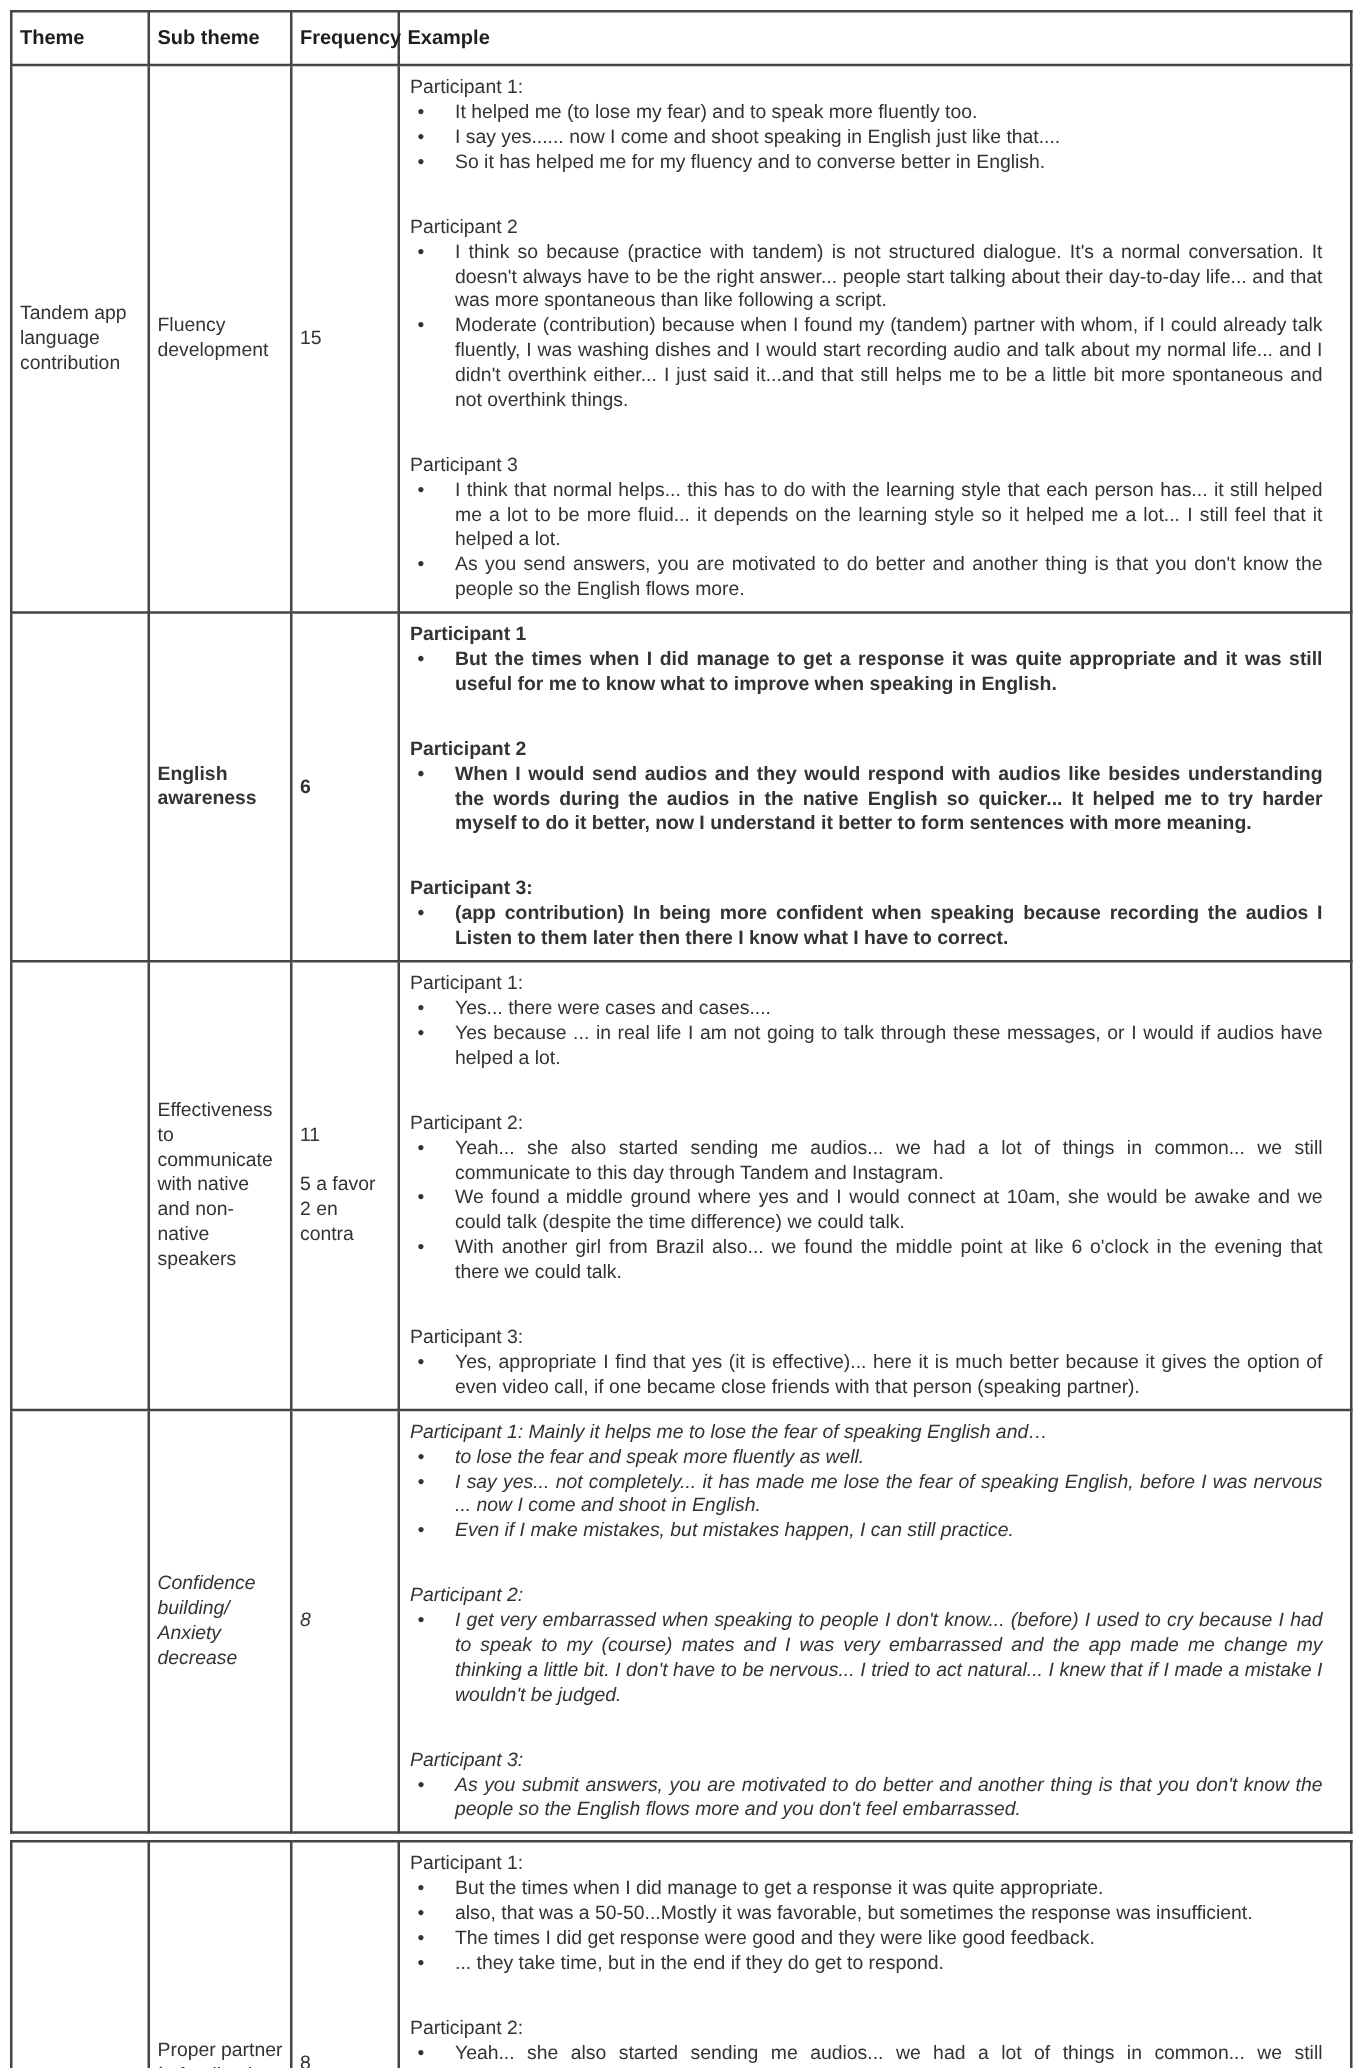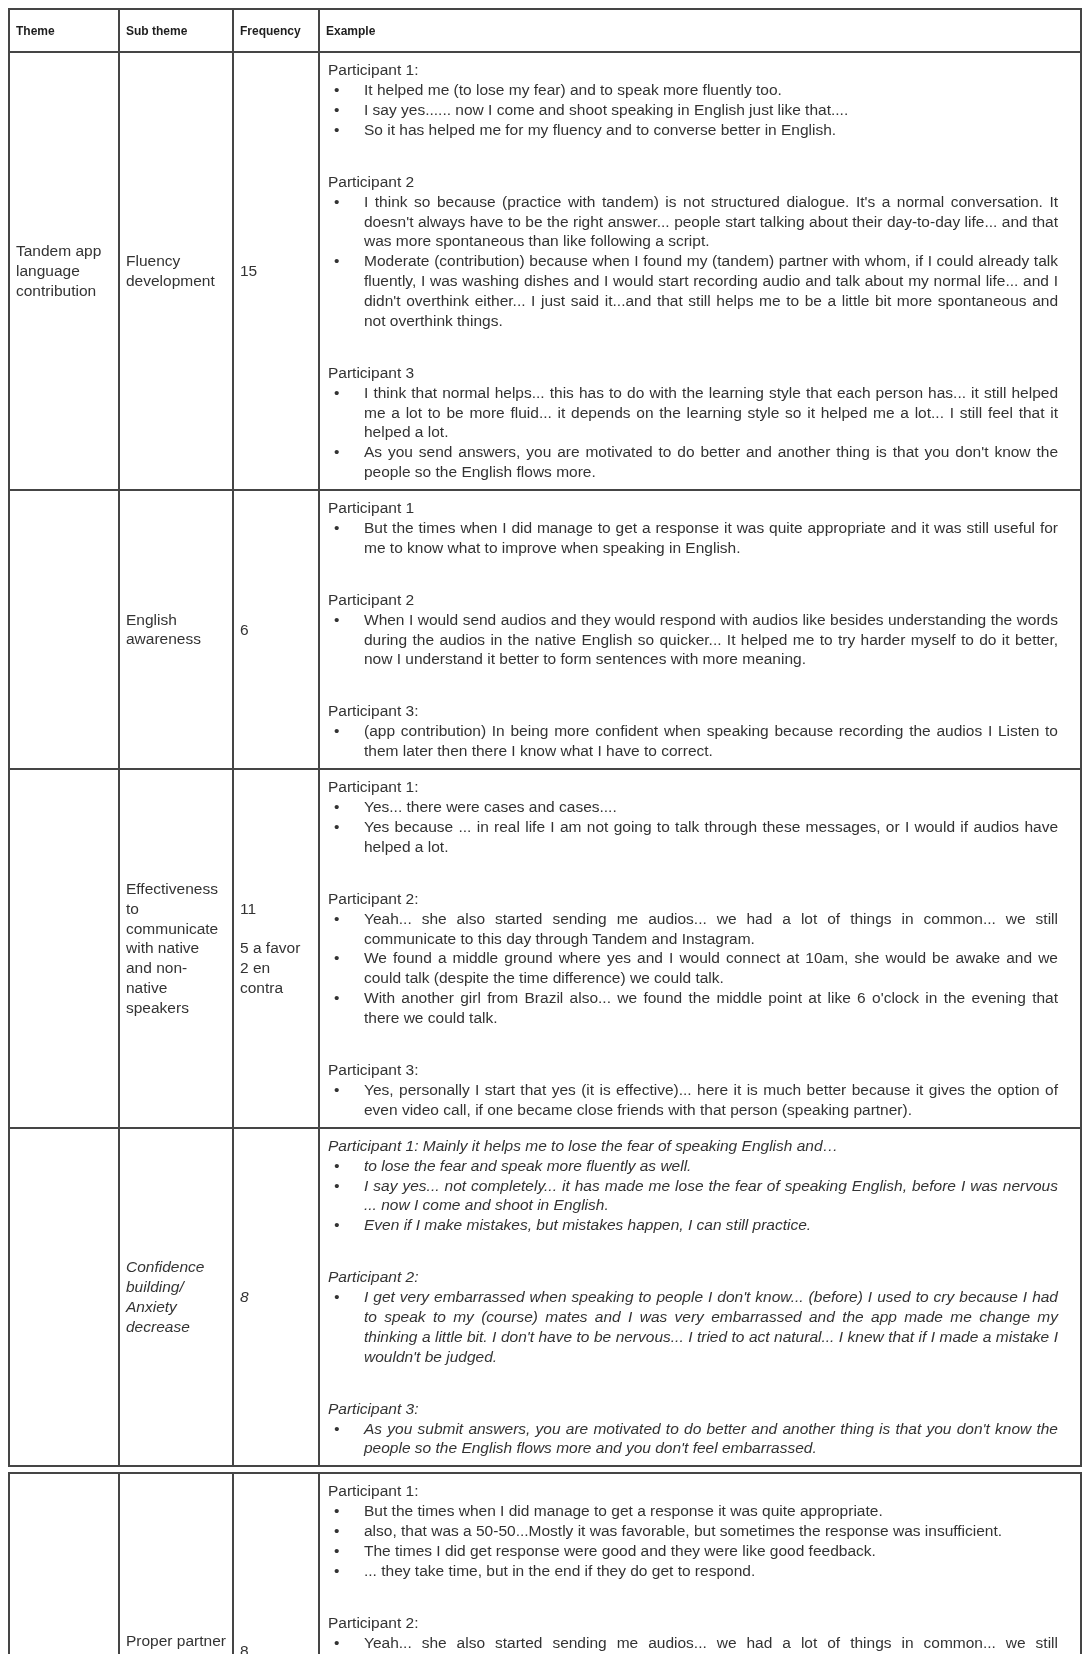--- a/index.html
+++ b/index.html
@@ -24,21 +24,21 @@
   table.qual th, table.qual td {
     border: 2px solid #454545;
     box-sizing: border-box;
   }
   col.c-theme { width: 110px; }
   col.c-sub   { width: 114px; }
   col.c-freq  { width: 86px; }
   col.c-ex    { width: 762px; }
   th {
     text-align: left;
-    font-size: 12px;
+    font-size: 16px;
     font-weight: bold;
     color: #1e1e1e;
     padding: 4px 6px;
     height: 43px;
     vertical-align: middle;
   }
   td { font-size: 15.5px; line-height: 1.28; }
   td.cell-theme, td.cell-sub, td.cell-freq {
     vertical-align: middle;
     padding: 4px 6px;
@@ -63,21 +63,21 @@
     line-height: 1.28;
   }
   ul.quotes li::before {
     content: "\2022";
     position: absolute;
     left: 6px;
     top: 0;
   }
   .tbl-gap { height: 5px; }
   tr.r1 td { height: 374px; }
-  tr.r2 td { height: 232px; }
+  tr.r2 td { height: 232px; font-weight: bold; }
   tr.r3 td { height: 315px; }
   tr.r4 td { height: 293px; font-style: italic; }
   tr.r5 td { height: 356px; }
 </style>
 </head>
 <body>
 
 <div class="page">
 
   <table class="qual">
@@ -187,21 +187,21 @@
               <div class="phead">Participant 2:</div>
               <ul class="quotes">
                 <li>Yeah... she also started sending me audios... we had a lot of things in common... we still communicate to this day through Tandem and Instagram.</li>
                 <li>We found a middle ground where yes and I would connect at 10am, she would be awake and we could talk (despite the time difference) we could talk.</li>
                 <li>With another girl from Brazil also... we found the middle point at like 6 o'clock in the evening that there we could talk.</li>
               </ul>
             </div>
             <div class="pblock">
               <div class="phead">Participant 3:</div>
               <ul class="quotes">
-                <li>Yes, personally I start that yes (it is effective)... here it is much better because it gives the option of even video call, if one became close friends with that person (speaking partner).</li>
+                <li>Yes, appropriate I find that yes (it is effective)... here it is much better because it gives the option of even video call, if one became close friends with that person (speaking partner).</li>
               </ul>
             </div>
           </td>
       </tr>
       <tr class="r4">
         <td class="cell-theme">
           <span></span>
         </td>
         <td class="cell-sub">
           <span>Confidence building/ Anxiety decrease</span>

